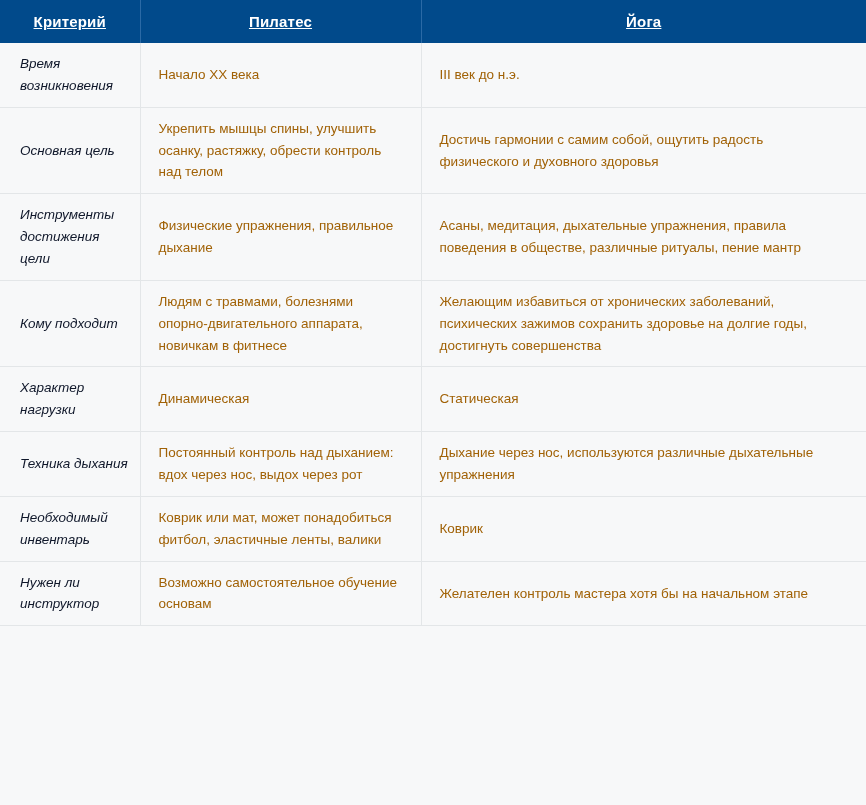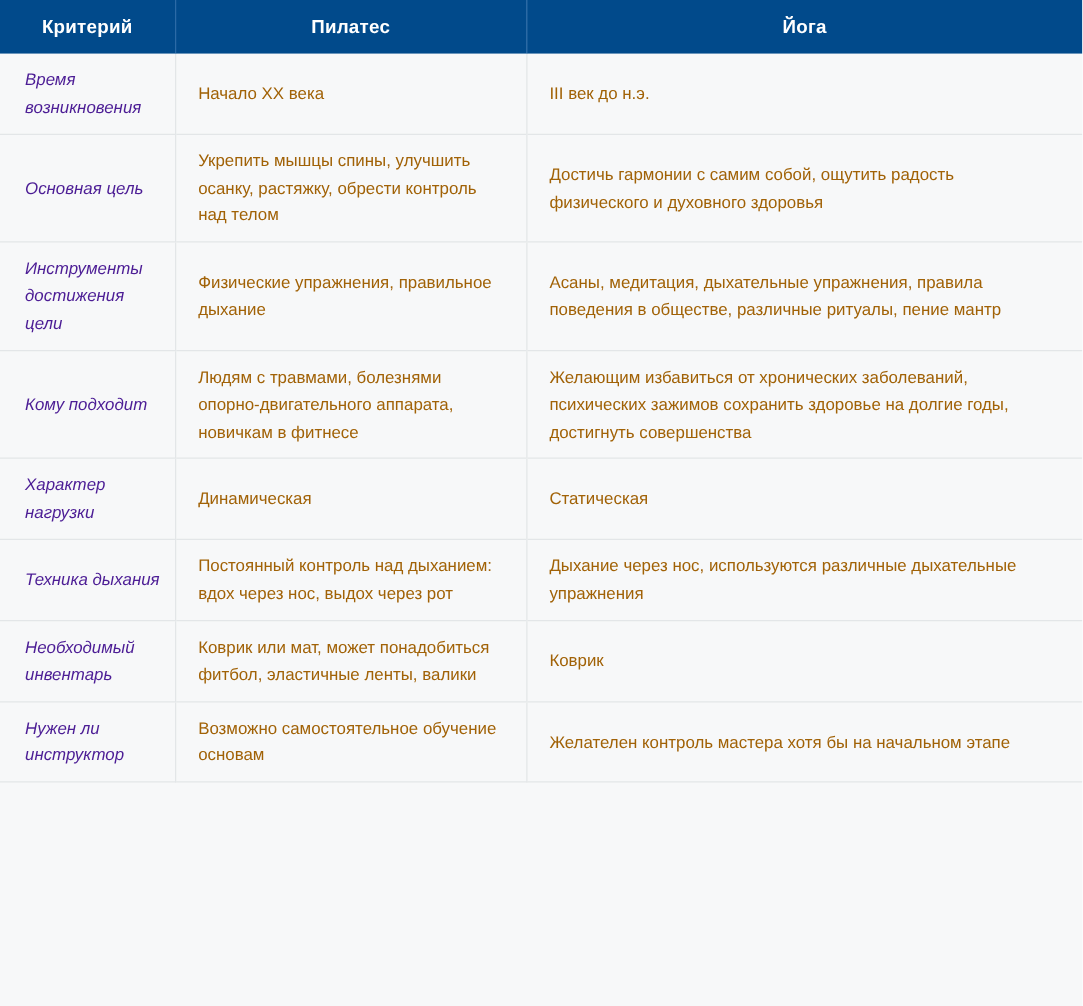--- a/index.html
+++ b/index.html
@@ -32,40 +32,41 @@
     color: #ffffff;
     font-size: 15px;
     font-weight: bold;
     text-align: center;
     height: 43px;
     padding: 0 8px;
     border: 0;
     border-right: 1px solid #2b6aa6;
     letter-spacing: 0.2px;
     vertical-align: middle;
+    text-decoration: underline;
   }
   thead th:last-child { border-right: 0; }
 
   tbody td {
     background: #f7f8f9;
     border-top: 1px solid #e3e6e8;
     border-right: 1px solid #e3e6e8;
     vertical-align: middle;
     padding: 10px 18px 10px 18px;
     font-size: 13.5px;
     line-height: 1.62;
     color: #a16207;
   }
   tbody td:last-child { border-right: 0; }
   tbody tr:first-child td { border-top: 0; }
   tbody tr:last-child td { border-bottom: 1px solid #e3e6e8; }
 
   tbody td.crit {
     font-style: italic;
-    color: #4c1d95;
+    color: #0f172a;
     padding-left: 20px;
     padding-right: 10px;
     font-size: 13.5px;
   }
   tbody td.cell {
     padding-left: 18px;
     padding-right: 22px;
   }
   tbody td.cell-yoga {
     padding-left: 18px;

